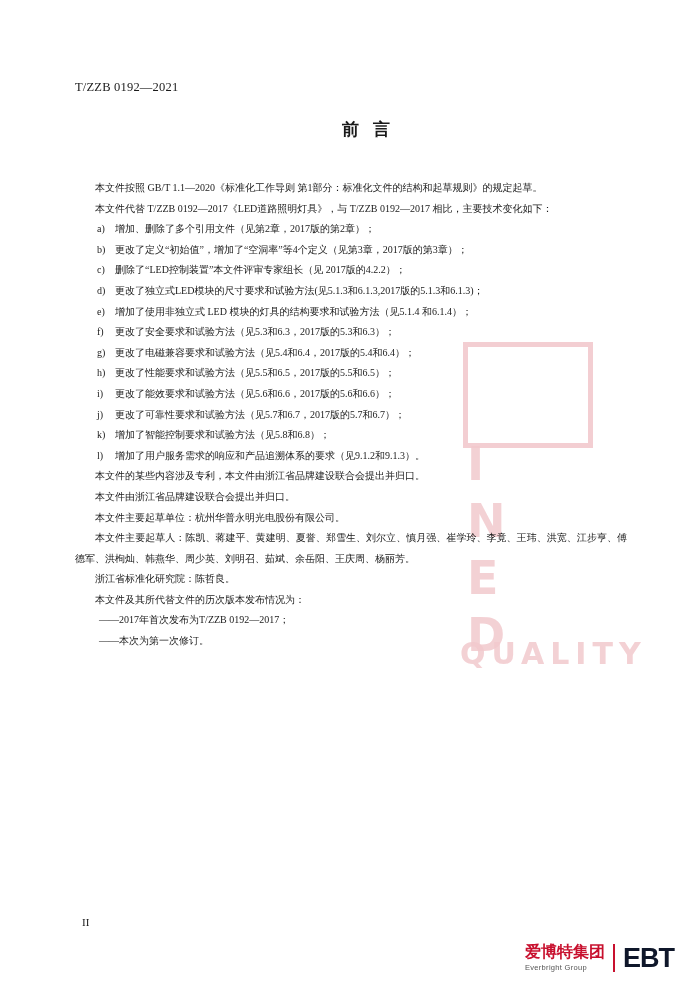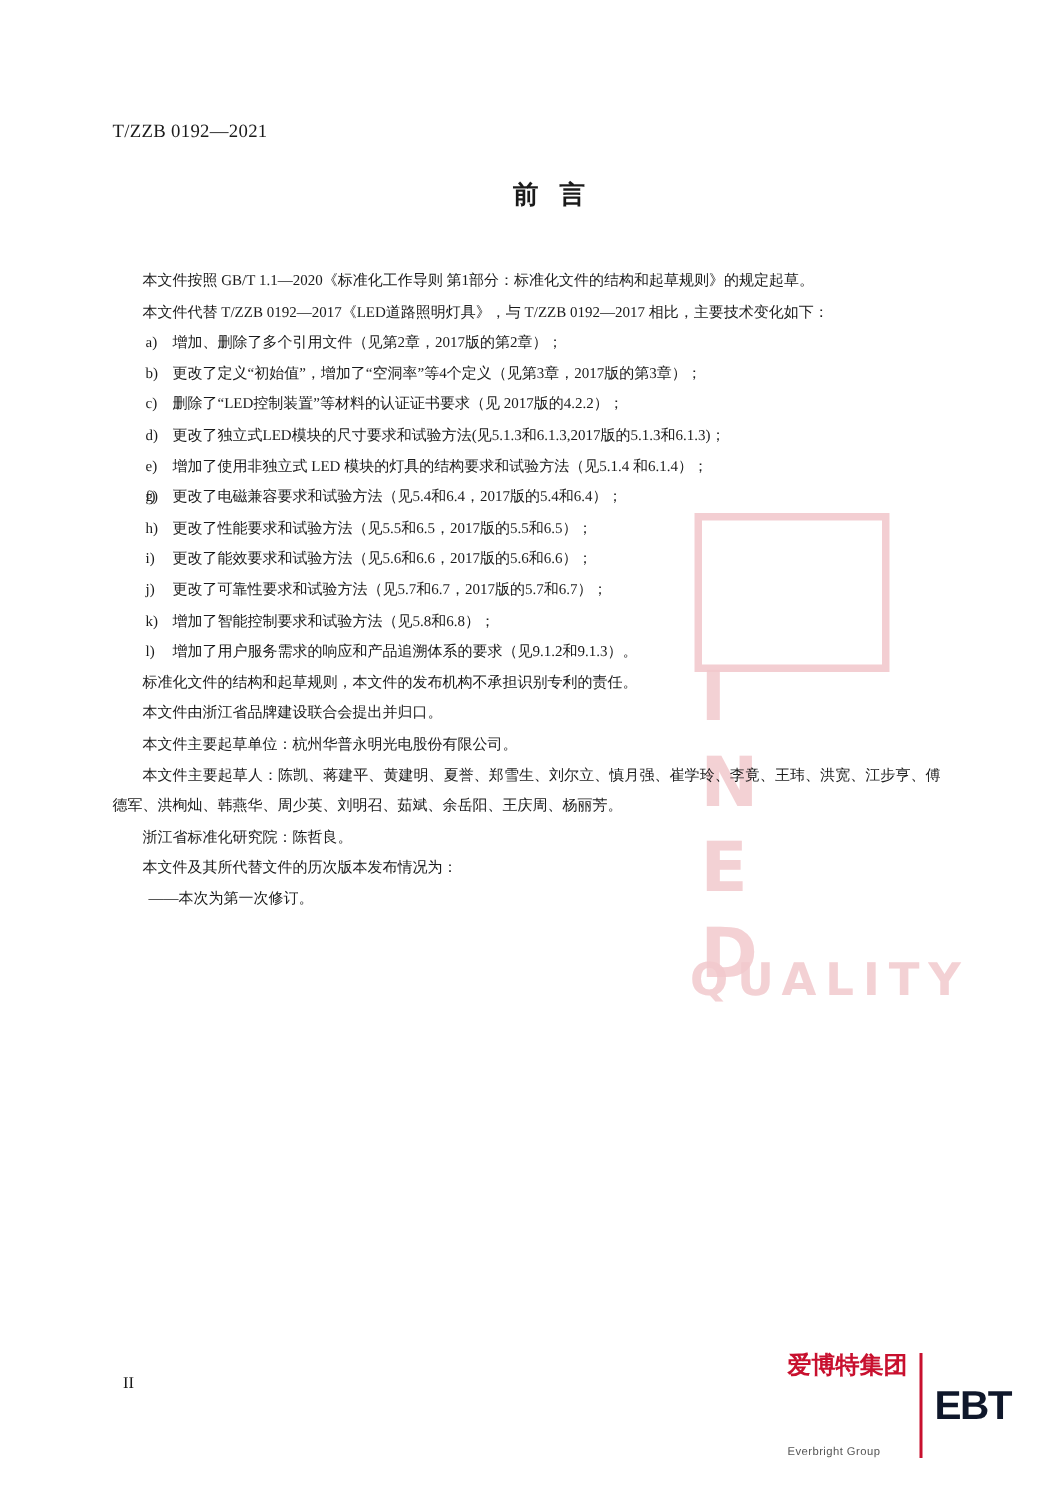--- a/index.html
+++ b/index.html
@@ -146,21 +146,20 @@
     color: #555;
     letter-spacing: 0.3px;
     margin-top: 3px;
   }
   .fl-left {
     display: flex;
     flex-direction: column;
     align-items: flex-start;
     padding-right: 8px;
     border-right: 2px solid #c8102e;
-    gap: 42px;
   }
   .fl-ebt {
     font-family: "Liberation Sans", sans-serif;
     font-weight: bold;
     font-size: 27px;
     color: #0f172a;
     line-height: 1;
     letter-spacing: -1px;
   }
 </style>
@@ -194,32 +193,33 @@
       <p class="list-item">
         <span class="marker">a)</span>
         <span>增加、删除了多个引用文件（见第2章，2017版的第2章）；</span>
       </p>
       <p class="list-item">
         <span class="marker">b)</span>
         <span>更改了定义“初始值”，增加了“空洞率”等4个定义（见第3章，2017版的第3章）；</span>
       </p>
       <p class="list-item">
         <span class="marker">c)</span>
-        <span>删除了“LED控制装置”等材料的认证证书要求（见 2017版的4.2.2）；</span>
+        <span>删除了“LED控制装置”本文件评审专家组长（见 2017版的4.2.2）；</span>
       </p>
       <p class="list-item">
         <span class="marker">d)</span>
         <span>更改了独立式LED模块的尺寸要求和试验方法(见5.1.3和6.1.3,2017版的5.1.3和6.1.3)；</span>
       </p>
       <p class="list-item">
         <span class="marker">e)</span>
         <span>增加了使用非独立式 LED 模块的灯具的结构要求和试验方法（见5.1.4 和6.1.4）；</span>
       </p>
       <p class="list-item">
         <span class="marker">f)</span>
+        <span>更改了安全要求和试验方法（见5.3和6.3，2017版的5.3和6.3）；</span>
       </p>
       <p class="list-item">
         <span class="marker">g)</span>
         <span>更改了电磁兼容要求和试验方法（见5.4和6.4，2017版的5.4和6.4）；</span>
       </p>
       <p class="list-item">
         <span class="marker">h)</span>
         <span>更改了性能要求和试验方法（见5.5和6.5，2017版的5.5和6.5）；</span>
       </p>
       <p class="list-item">
@@ -233,26 +233,27 @@
       <p class="list-item">
         <span class="marker">k)</span>
         <span>增加了智能控制要求和试验方法（见5.8和6.8）；</span>
       </p>
       <p class="list-item">
         <span class="marker">l)</span>
         <span>增加了用户服务需求的响应和产品追溯体系的要求（见9.1.2和9.1.3）。</span>
       </p>
     </div>
 
-    <p class="para">标准化文件的结构和起草规则，本文件的发布机构不承担识别专利的责任。</p>
+    <p class="para">本文件的某些内容涉及专利，本文件由浙江省品牌建设联合会提出并归口。</p>
     <p class="para">本文件由浙江省品牌建设联合会提出并归口。</p>
     <p class="para">本文件主要起草单位：杭州华普永明光电股份有限公司。</p>
     <p class="para">本文件主要起草人：陈凯、蒋建平、黄建明、夏誉、郑雪生、刘尔立、慎月强、崔学玲、李竟、王玮、洪宽、江步亨、傅德军、洪栒灿、韩燕华、周少英、刘明召、茹斌、余岳阳、王庆周、杨丽芳。</p>
     <p class="para">浙江省标准化研究院：陈哲良。</p>
     <p class="para">本文件及其所代替文件的历次版本发布情况为：</p>
+    <p class="para-noindent sub-line">——2017年首次发布为T/ZZB 0192—2017；</p>
     <p class="para-noindent sub-line">——本次为第一次修订。</p>
 
   </div>
 
   <div class="page-num">II</div>
 
   <div class="footer-logo">
     <div class="fl-left">
       <div class="fl-cn">爱博特集团</div>
       <div class="fl-en">Everbright Group</div>

